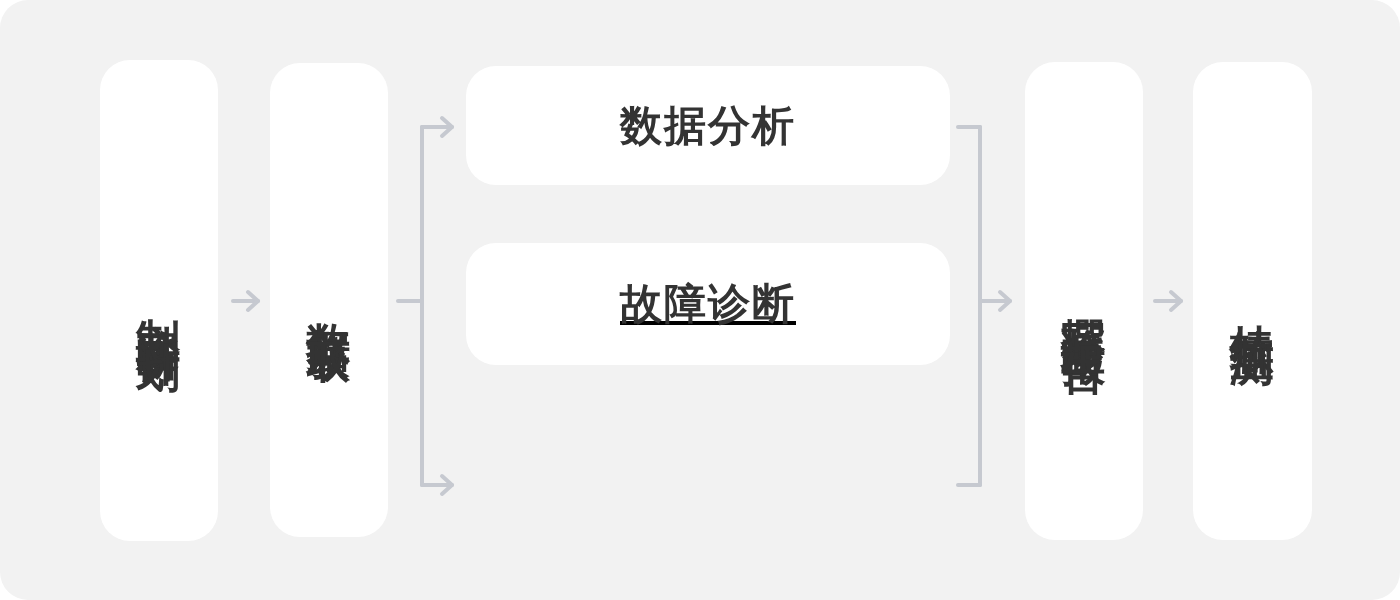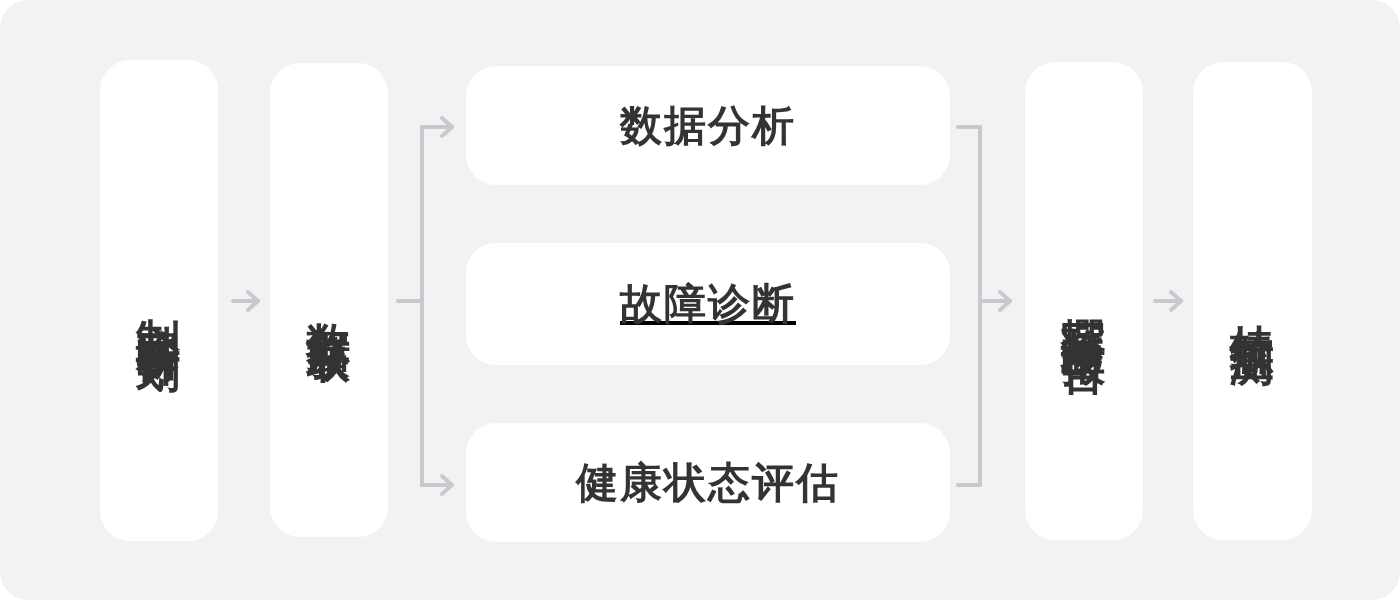--- a/index.html
+++ b/index.html
@@ -136,23 +136,20 @@
   </div>
 
   <div class="branch-box" style="left:466px; top:66px; width:484px; height:119px;">
     <span class="branch-label">数据分析</span>
   </div>
 
   <div class="branch-box" style="left:466px; top:243px; width:484px; height:122px;text-decoration:underline;">
     <span class="branch-label">故障诊断</span>
   </div>
 
-  <div class="branch-box" style="left:466px; top:423px; width:484px; height:119px;">
-    <span class="branch-label">健康状态评估</span>
-  </div>
 
   <div class="stage-box" style="left:1025px; top:62px; width:118px; height:478px;">
     <span class="stage-label">撰写诊断报告</span>
   </div>
 
   <div class="stage-box" style="left:1193px; top:62px; width:119px; height:478px;">
     <span class="stage-label">持续监测</span>
   </div>
 
 </div>

